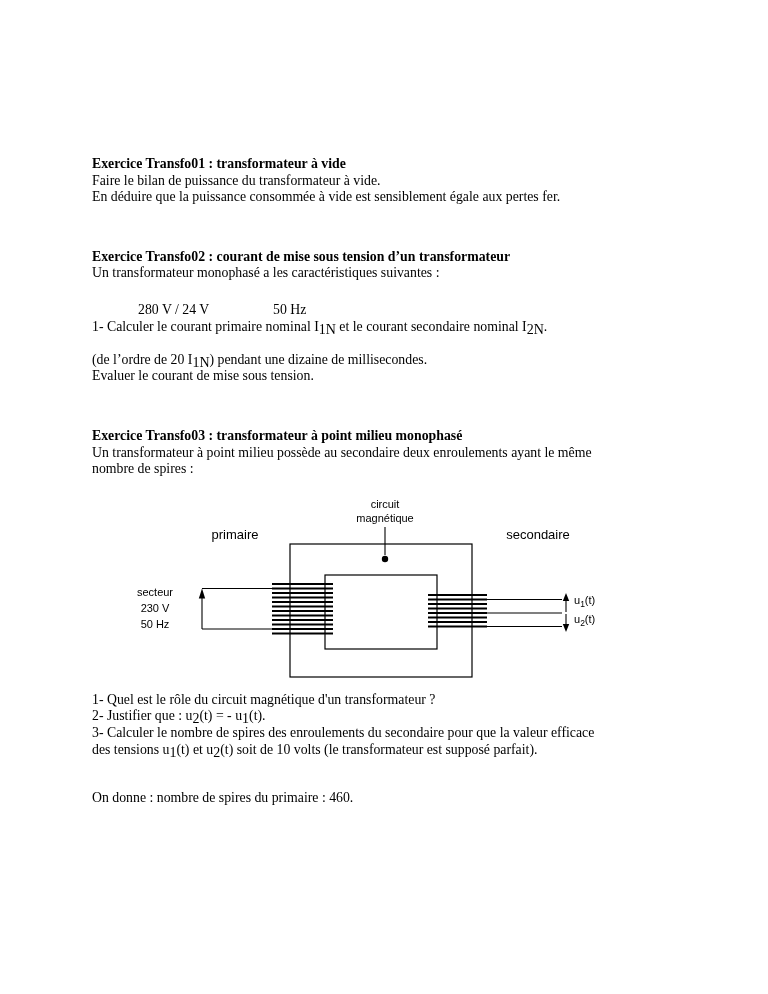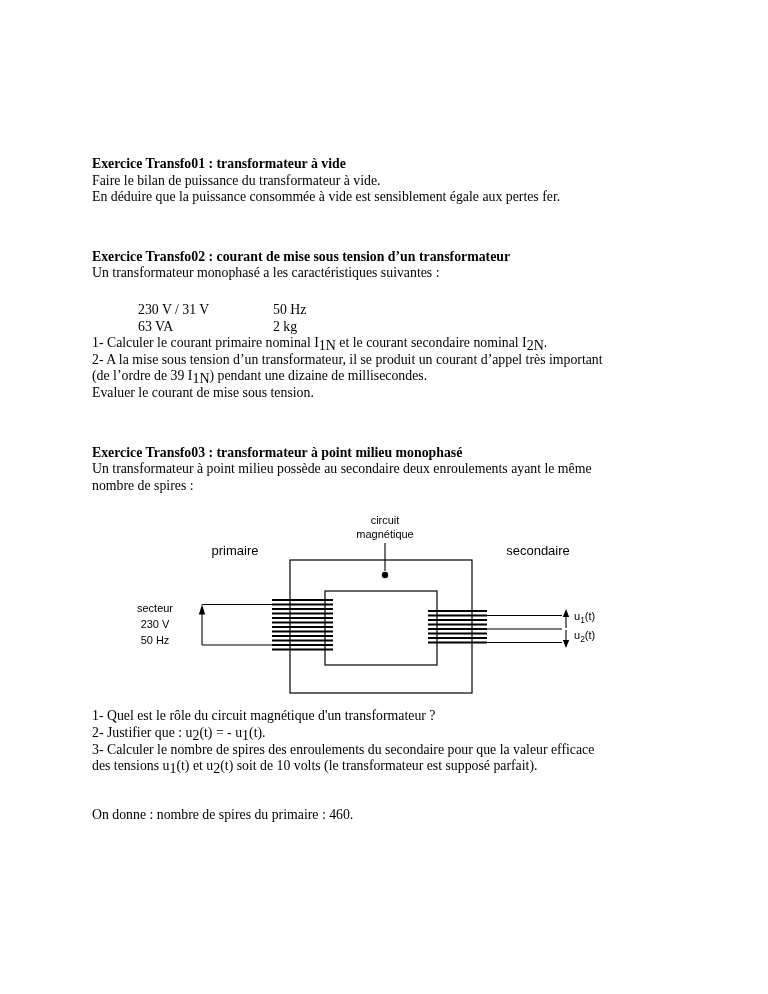--- a/index.html
+++ b/index.html
@@ -46,30 +46,27 @@
   <p class="para">
     <span>Faire le bilan de puissance du transformateur à vide.</span><br>
     <span>En déduire que la puissance consommée à vide est sensiblement égale aux pertes fer.</span>
   </p>
 
   <div class="h">Exercice Transfo02 : courant de mise sous tension d’un transformateur</div>
   <p class="para">Un transformateur monophasé a les caractéristiques suivantes :</p>
 
   <div class="specs">
     <div class="specs-row">
-      <span class="specs-c1">230 V / 31 V</span><span>50 Hz</span>
-    </div>
-    <div class="specs-row">
-      <span class="specs-c1">63 VA</span><span>2 kg</span>
+      <span class="specs-c1">280 V / 24 V</span><span>50 Hz</span>
     </div>
   </div>
 
   <p class="para"><span>1- Calculer le courant primaire nominal I</span><span class="sub">1N</span><span> et le courant secondaire nominal I</span><span class="sub">2N</span><span>.</span></p>
 
-  <p class="para"><span>2- A la mise sous tension d’un transformateur, il se produit un courant d’appel très important</span><br><span>(de l’ordre de 39 I</span><span class="sub">1N</span><span>) pendant une dizaine de millisecondes.</span><br><span>Evaluer le courant de mise sous tension.</span></p>
+  <p class="para"><br><span>(de l’ordre de 20 I</span><span class="sub">1N</span><span>) pendant une dizaine de millisecondes.</span><br><span>Evaluer le courant de mise sous tension.</span></p>
 
   <div class="h">Exercice Transfo03 : transformateur à point milieu monophasé</div>
   <p class="para">
     <span>Un transformateur à point milieu possède au secondaire deux enroulements ayant le même</span><br>
     <span>nombre de spires :</span>
   </p>
 
   <div class="fig">
     <svg width="560" height="200" viewBox="0 0 560 200">
 

